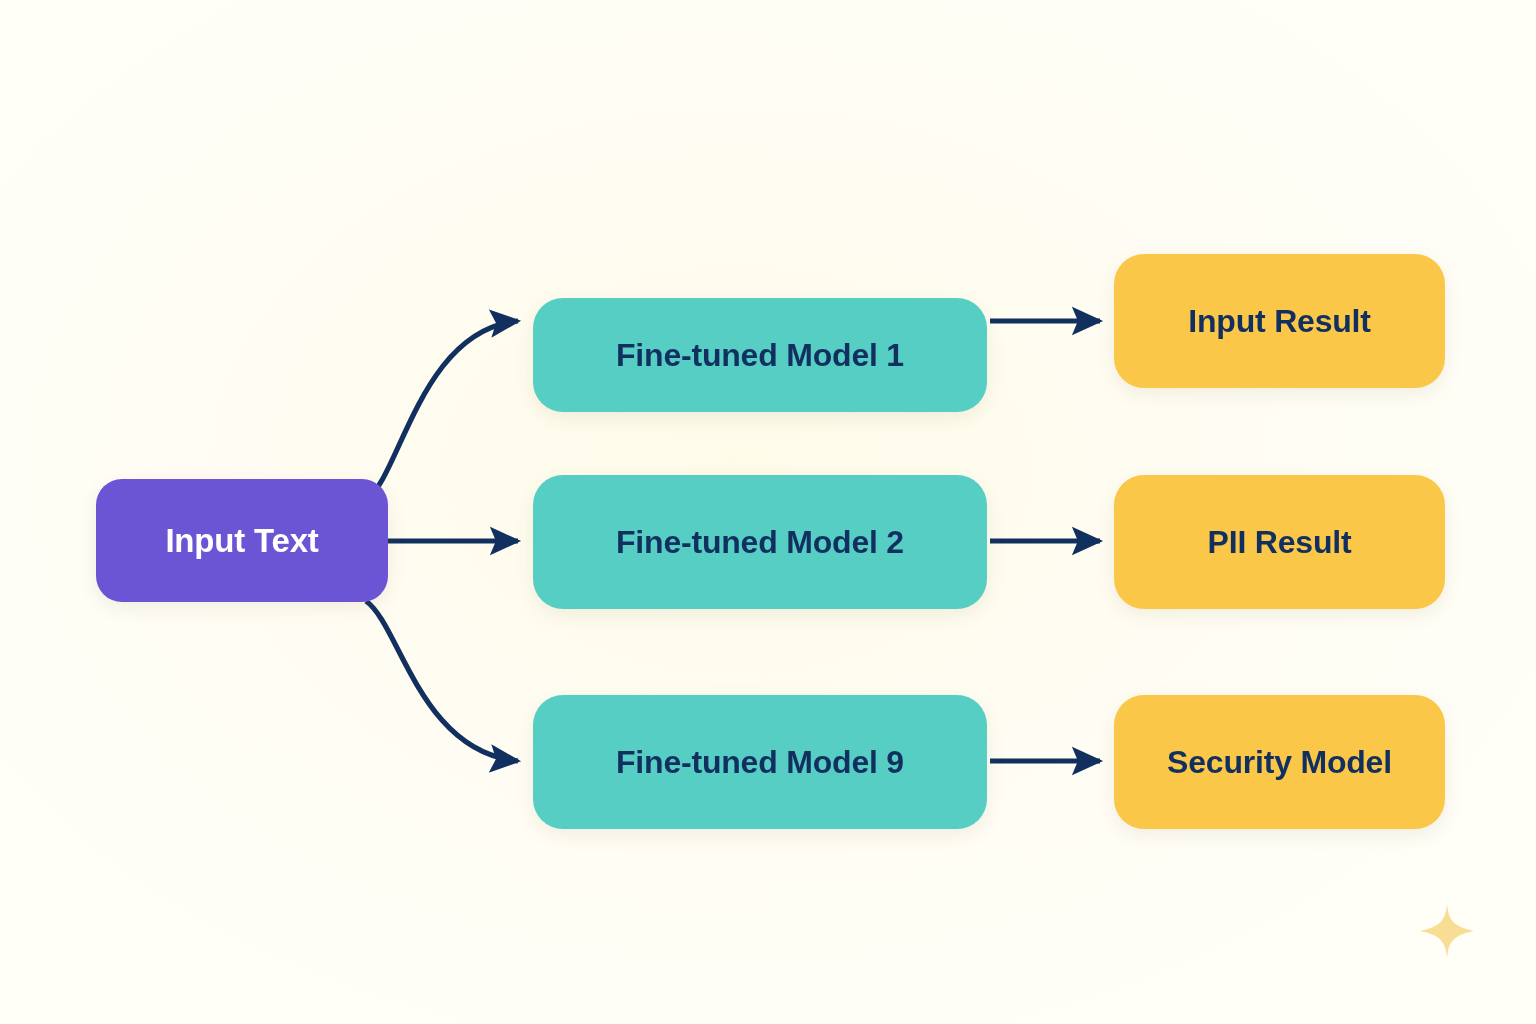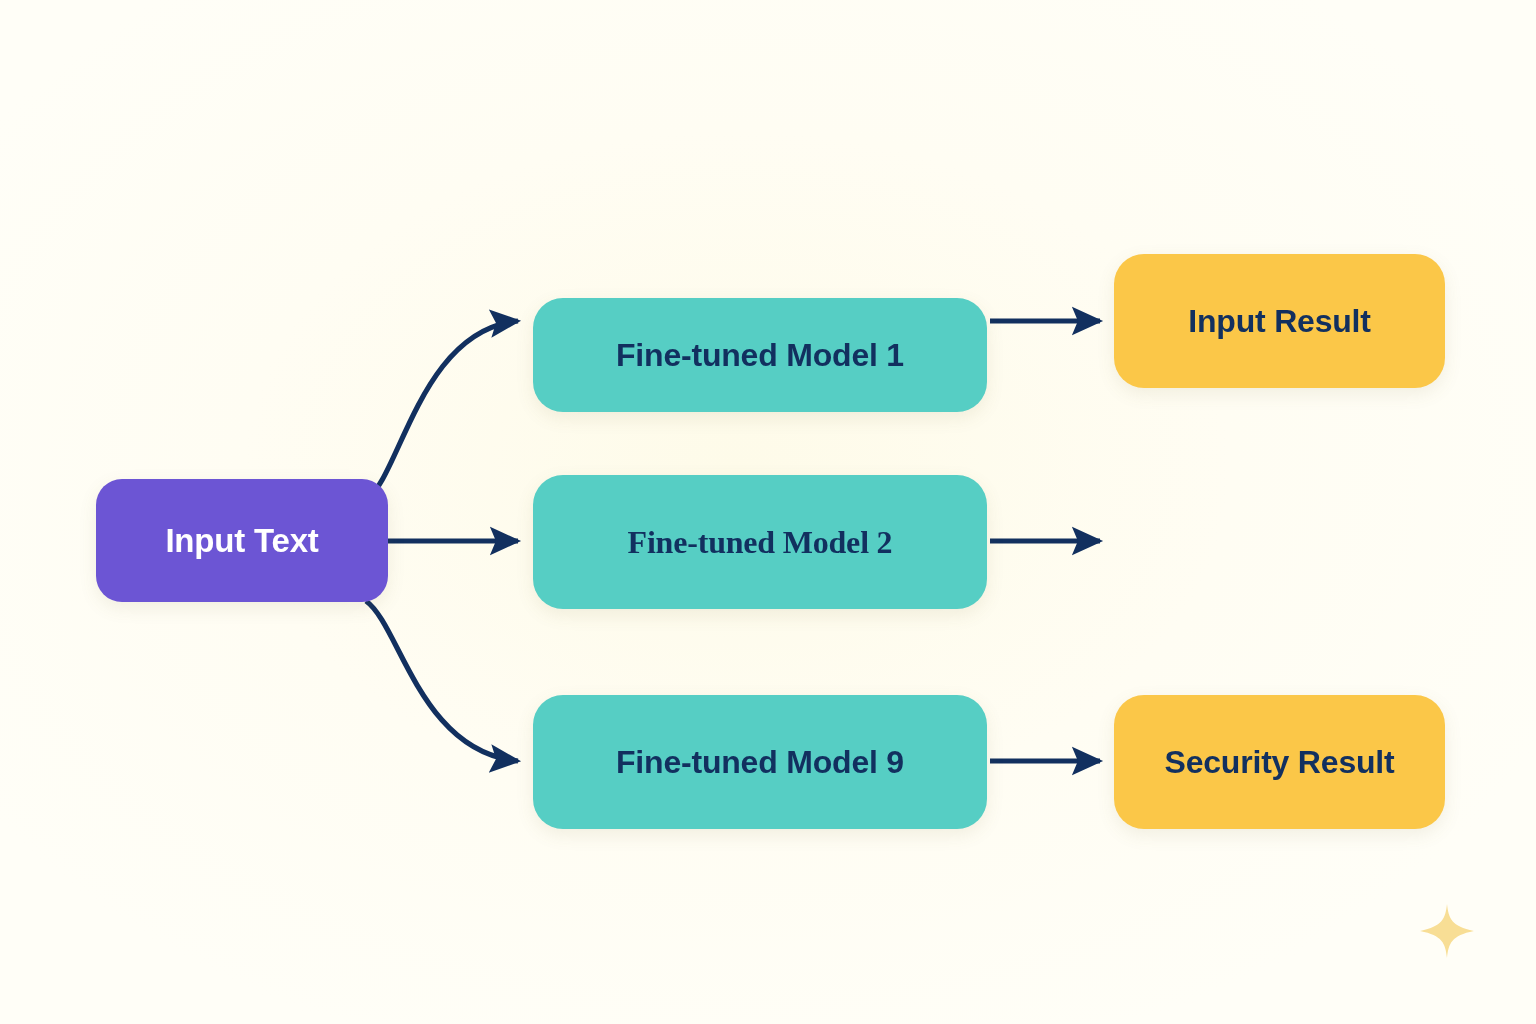--- a/index.html
+++ b/index.html
@@ -83,23 +83,24 @@
 
       <path d="M 990 321 L 1100 321" marker-end="url(#arrowhead)" stroke="#12305F"></path>
       <path d="M 990 541 L 1100 541" marker-end="url(#arrowhead)" stroke="#12305F"></path>
       <path d="M 990 761 L 1100 761" marker-end="url(#arrowhead)" stroke="#12305F"></path>
     </g>
   </svg>
 
   <div class="node node-input" id="node-input" style="left: 84px; top: 479px; width: 292px; height: 123px; background: rgb(108, 85, 212); color: rgb(255, 255, 255); margin-left: 12px;">Input Text</div>
 
   <div class="node node-model" id="node-model-0" style="left: 533px; top: 254px; width: 454px; height: 114px; background: rgb(86, 206, 196); color: rgb(18, 48, 95); margin-top: 44px;">Fine-tuned Model 1</div>
-  <div class="node node-model" id="node-model-1" style="left: 533px; top: 475px; width: 454px; height: 134px; background: rgb(86, 206, 196); color: rgb(18, 48, 95); font-family: Liberation Serif, serif;">Fine-tuned Model 2</div>
+  <div class="node node-model" id="node-model-1" style="left: 533px; top: 475px; width: 454px; height: 134px; background: rgb(86, 206, 196); color: rgb(18, 48, 95);">Fine-tuned Model 2</div>
   <div class="node node-model" id="node-model-2" style="left: 533px; top: 695px; width: 454px; height: 134px; background: rgb(86, 206, 196); color: rgb(18, 48, 95);">Fine-tuned Model 9</div>
 
   <div class="node node-result" id="node-result-0" style="left: 1114px; top: 254px; width: 331px; height: 134px; background: rgb(251, 199, 72); color: rgb(18, 48, 95);">Input Result</div>
-  <div class="node node-result" id="node-result-2" style="left: 1114px; top: 695px; width: 331px; height: 134px; background: rgb(251, 199, 72); color: rgb(18, 48, 95);">Security Result</div>
+  <div class="node node-result" id="node-result-1" style="left: 1114px; top: 475px; width: 331px; height: 134px; background: rgb(251, 199, 72); color: rgb(18, 48, 95);">PII Result</div>
+  <div class="node node-result" id="node-result-2" style="left: 1114px; top: 695px; width: 331px; height: 134px; background: rgb(251, 199, 72); color: rgb(18, 48, 95);">Security Model</div>
 
   <svg id="sparkle" viewBox="0 0 100 100" style="left: 1419px; top: 903px; width: 56px; height: 56px;">
     <path d="M 50 2 C 53 28, 58 42, 98 50 C 58 58, 53 72, 50 98 C 47 72, 42 58, 2 50 C 42 42, 47 28, 50 2 Z" fill="#F8DE95"></path>
   </svg>
 
 </div>
 
 </body></html>

